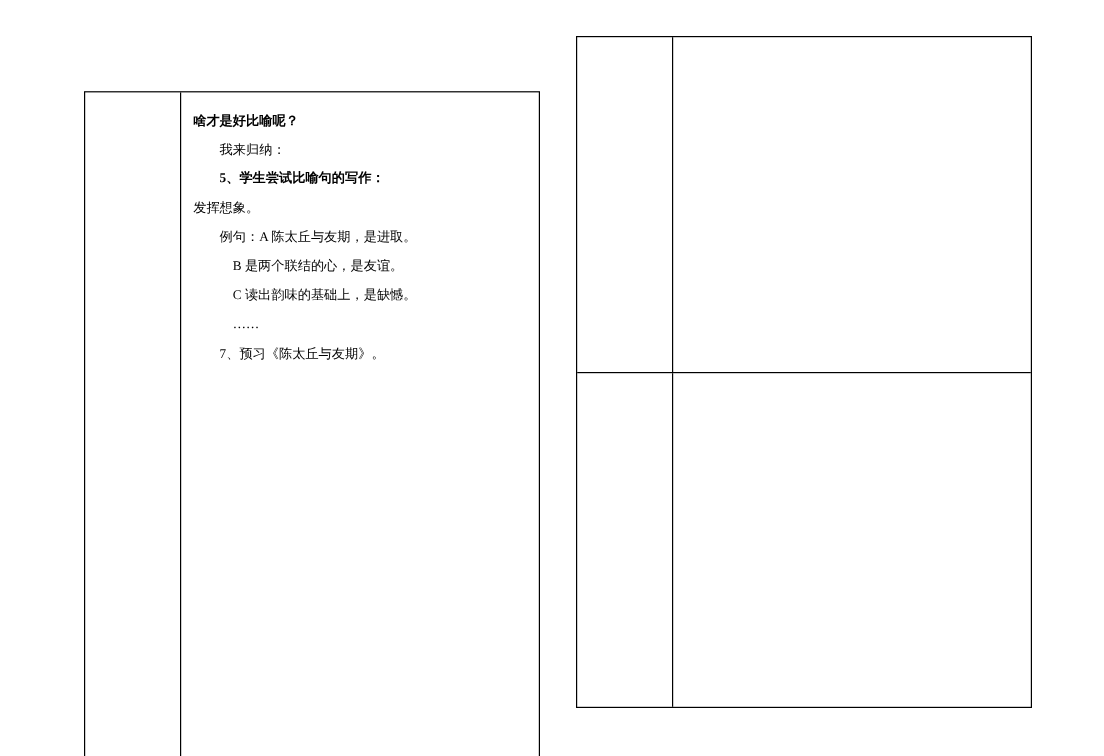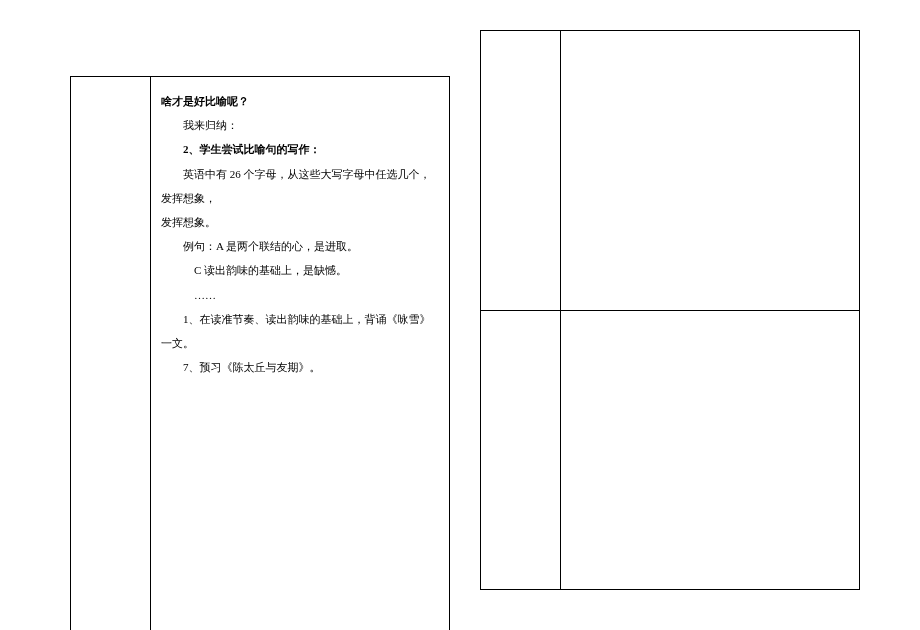--- a/index.html
+++ b/index.html
@@ -73,27 +73,26 @@
 </head>
 <body>
 
 <div class="page-container">
 
   <div class="left-page">
     <div class="left-col"></div>
     <div class="content-col">
       <div class="bold">啥才是好比喻呢？</div>
       <div class="indent1">我来归纳：</div>
-      <div class="bold indent1">2、学生尝试比喻句的写作：</div>
-      <div class="indent1">英语中有 26 个字母，从这些大写字母中任选几个，发挥想象，</div>
+      <div class="bold indent1">5、学生尝试比喻句的写作：</div>
       <div>发挥想象。</div>
-      <div class="indent1">例句：A 是两个联结的心，是进取。</div>
+      <div class="indent1">例句：A 陈太丘与友期，是进取。</div>
+      <div class="indent2">B 是两个联结的心，是友谊。</div>
       <div class="indent2">C 读出韵味的基础上，是缺憾。</div>
       <div class="indent2">……</div>
-      <div class="indent1">1、在读准节奏、读出韵味的基础上，背诵《咏雪》一文。</div>
       <div class="indent1">7、预习《陈太丘与友期》。</div>
     </div>
   </div>
 
   <div class="right-page">
     <div class="right-top">
       <div class="right-cell-left"></div>
       <div class="right-cell-right"></div>
     </div>
     <div class="right-bottom">

